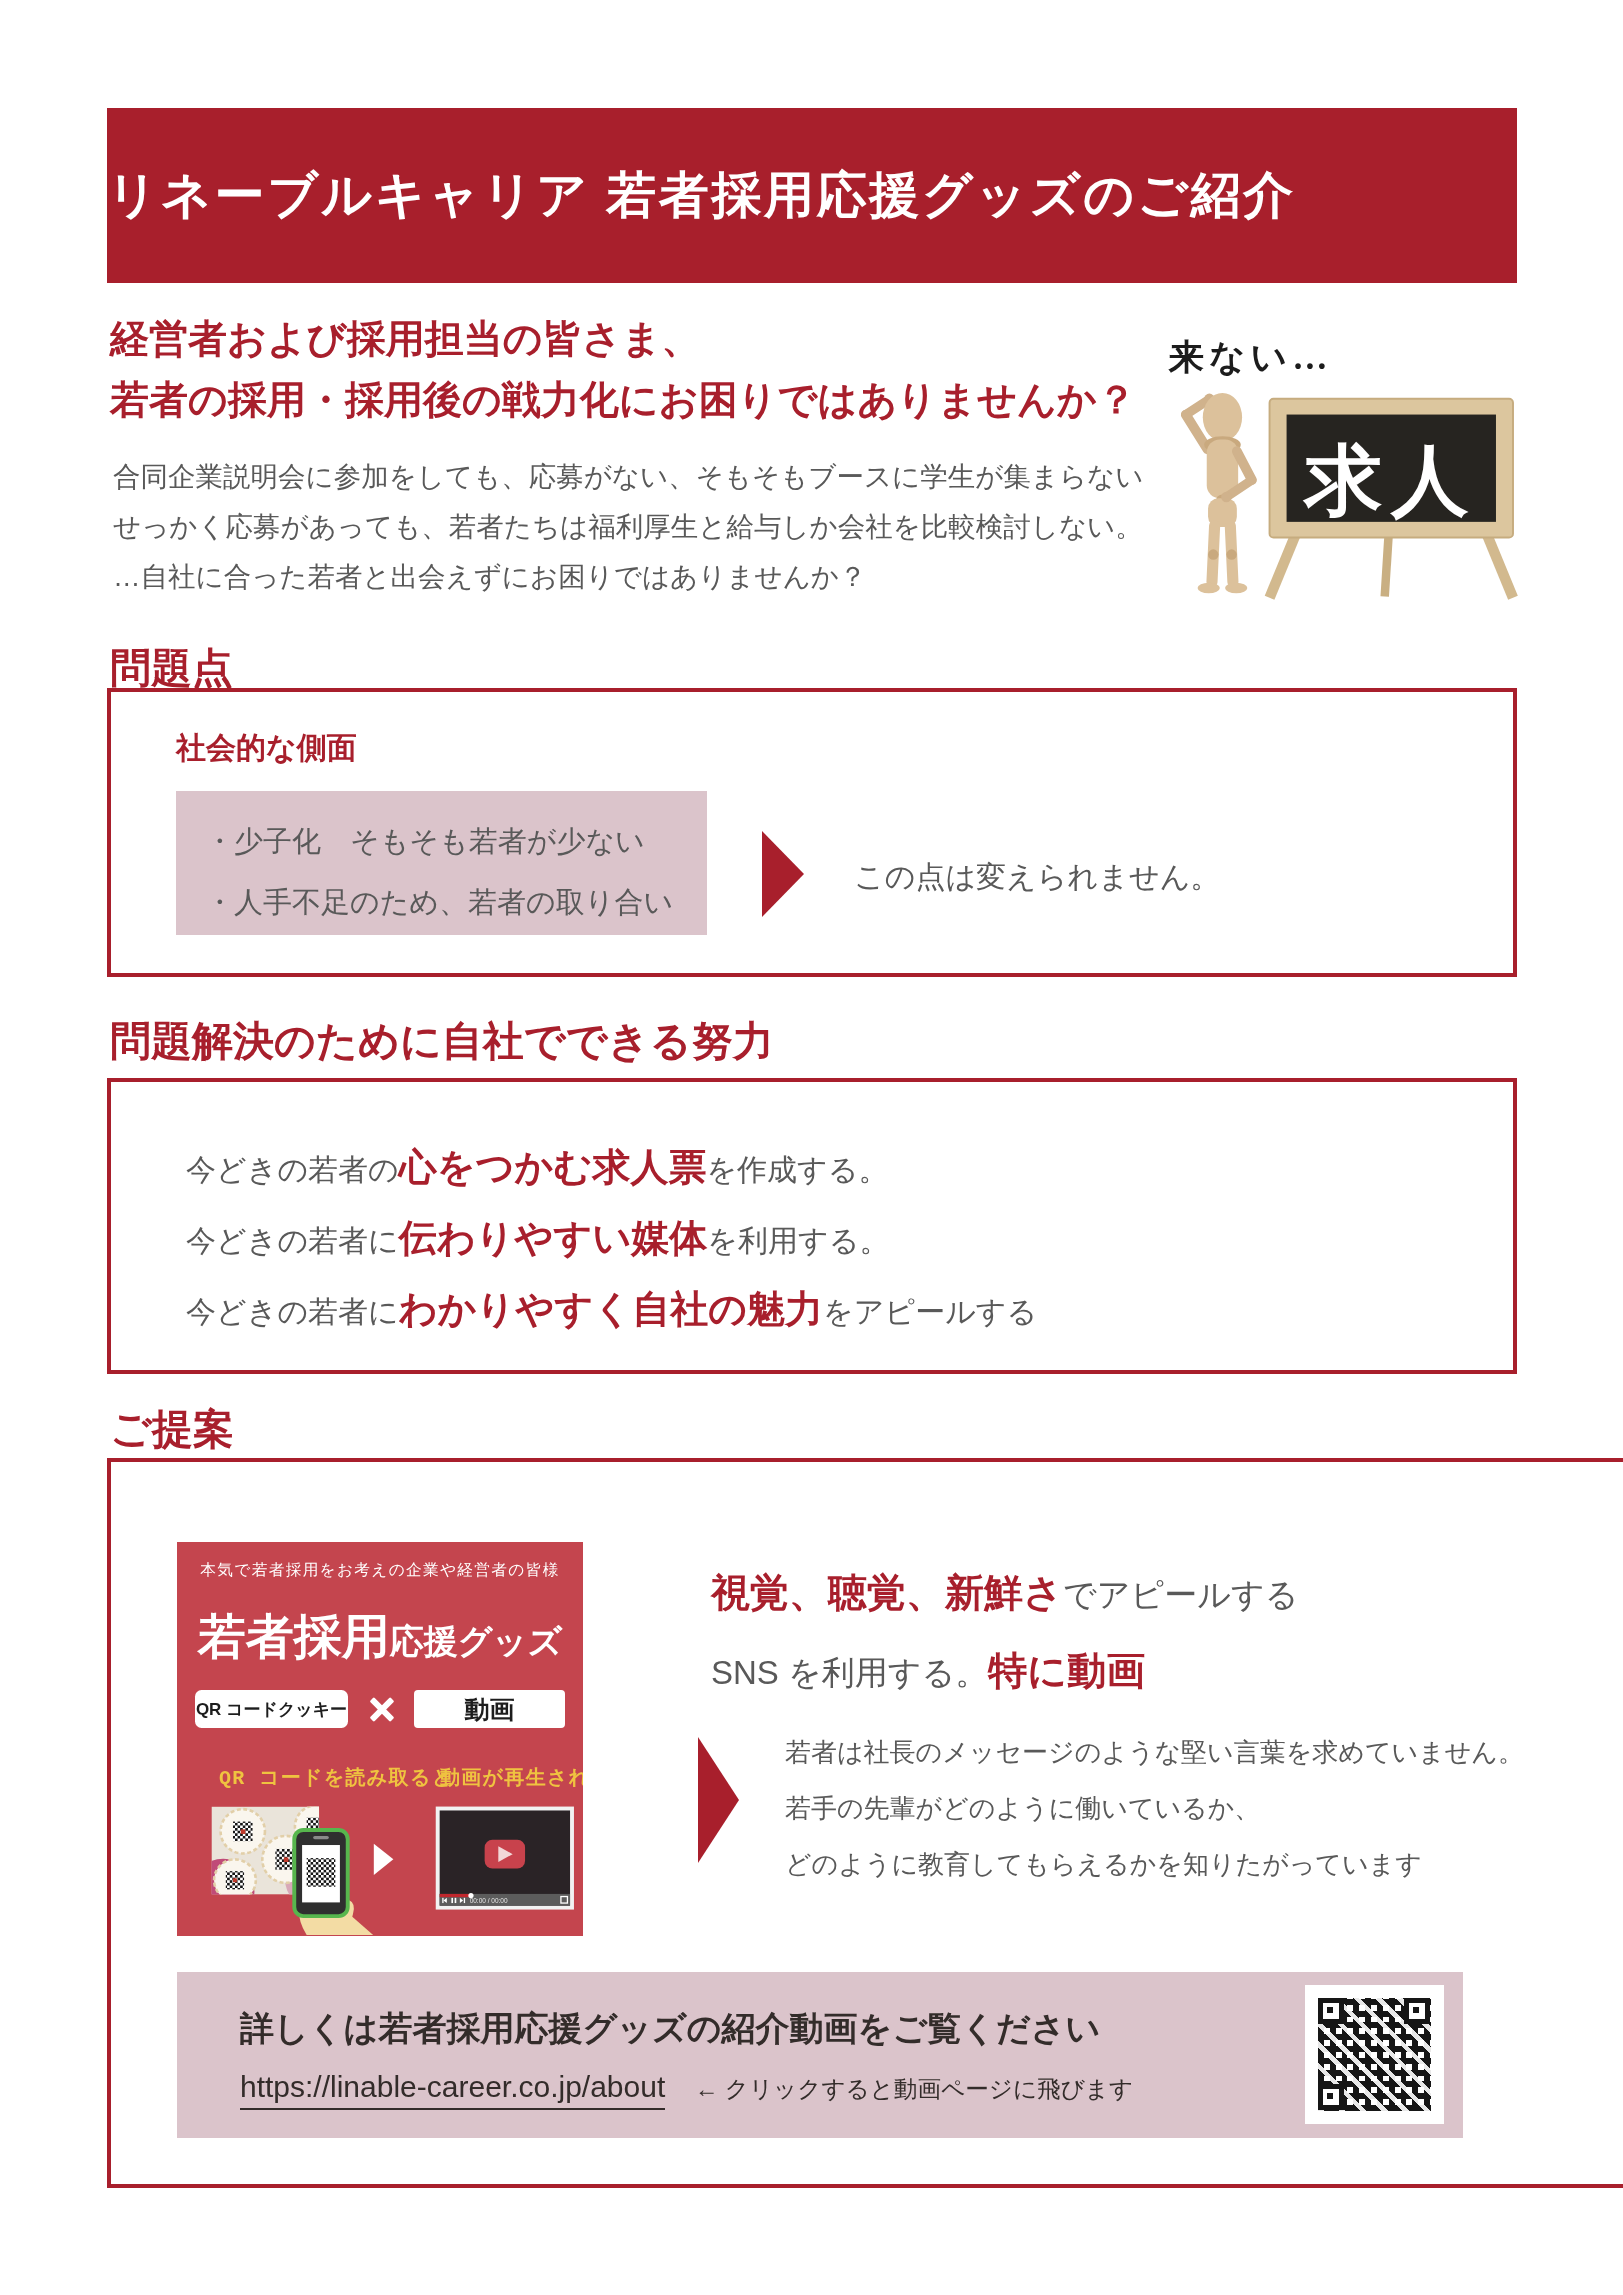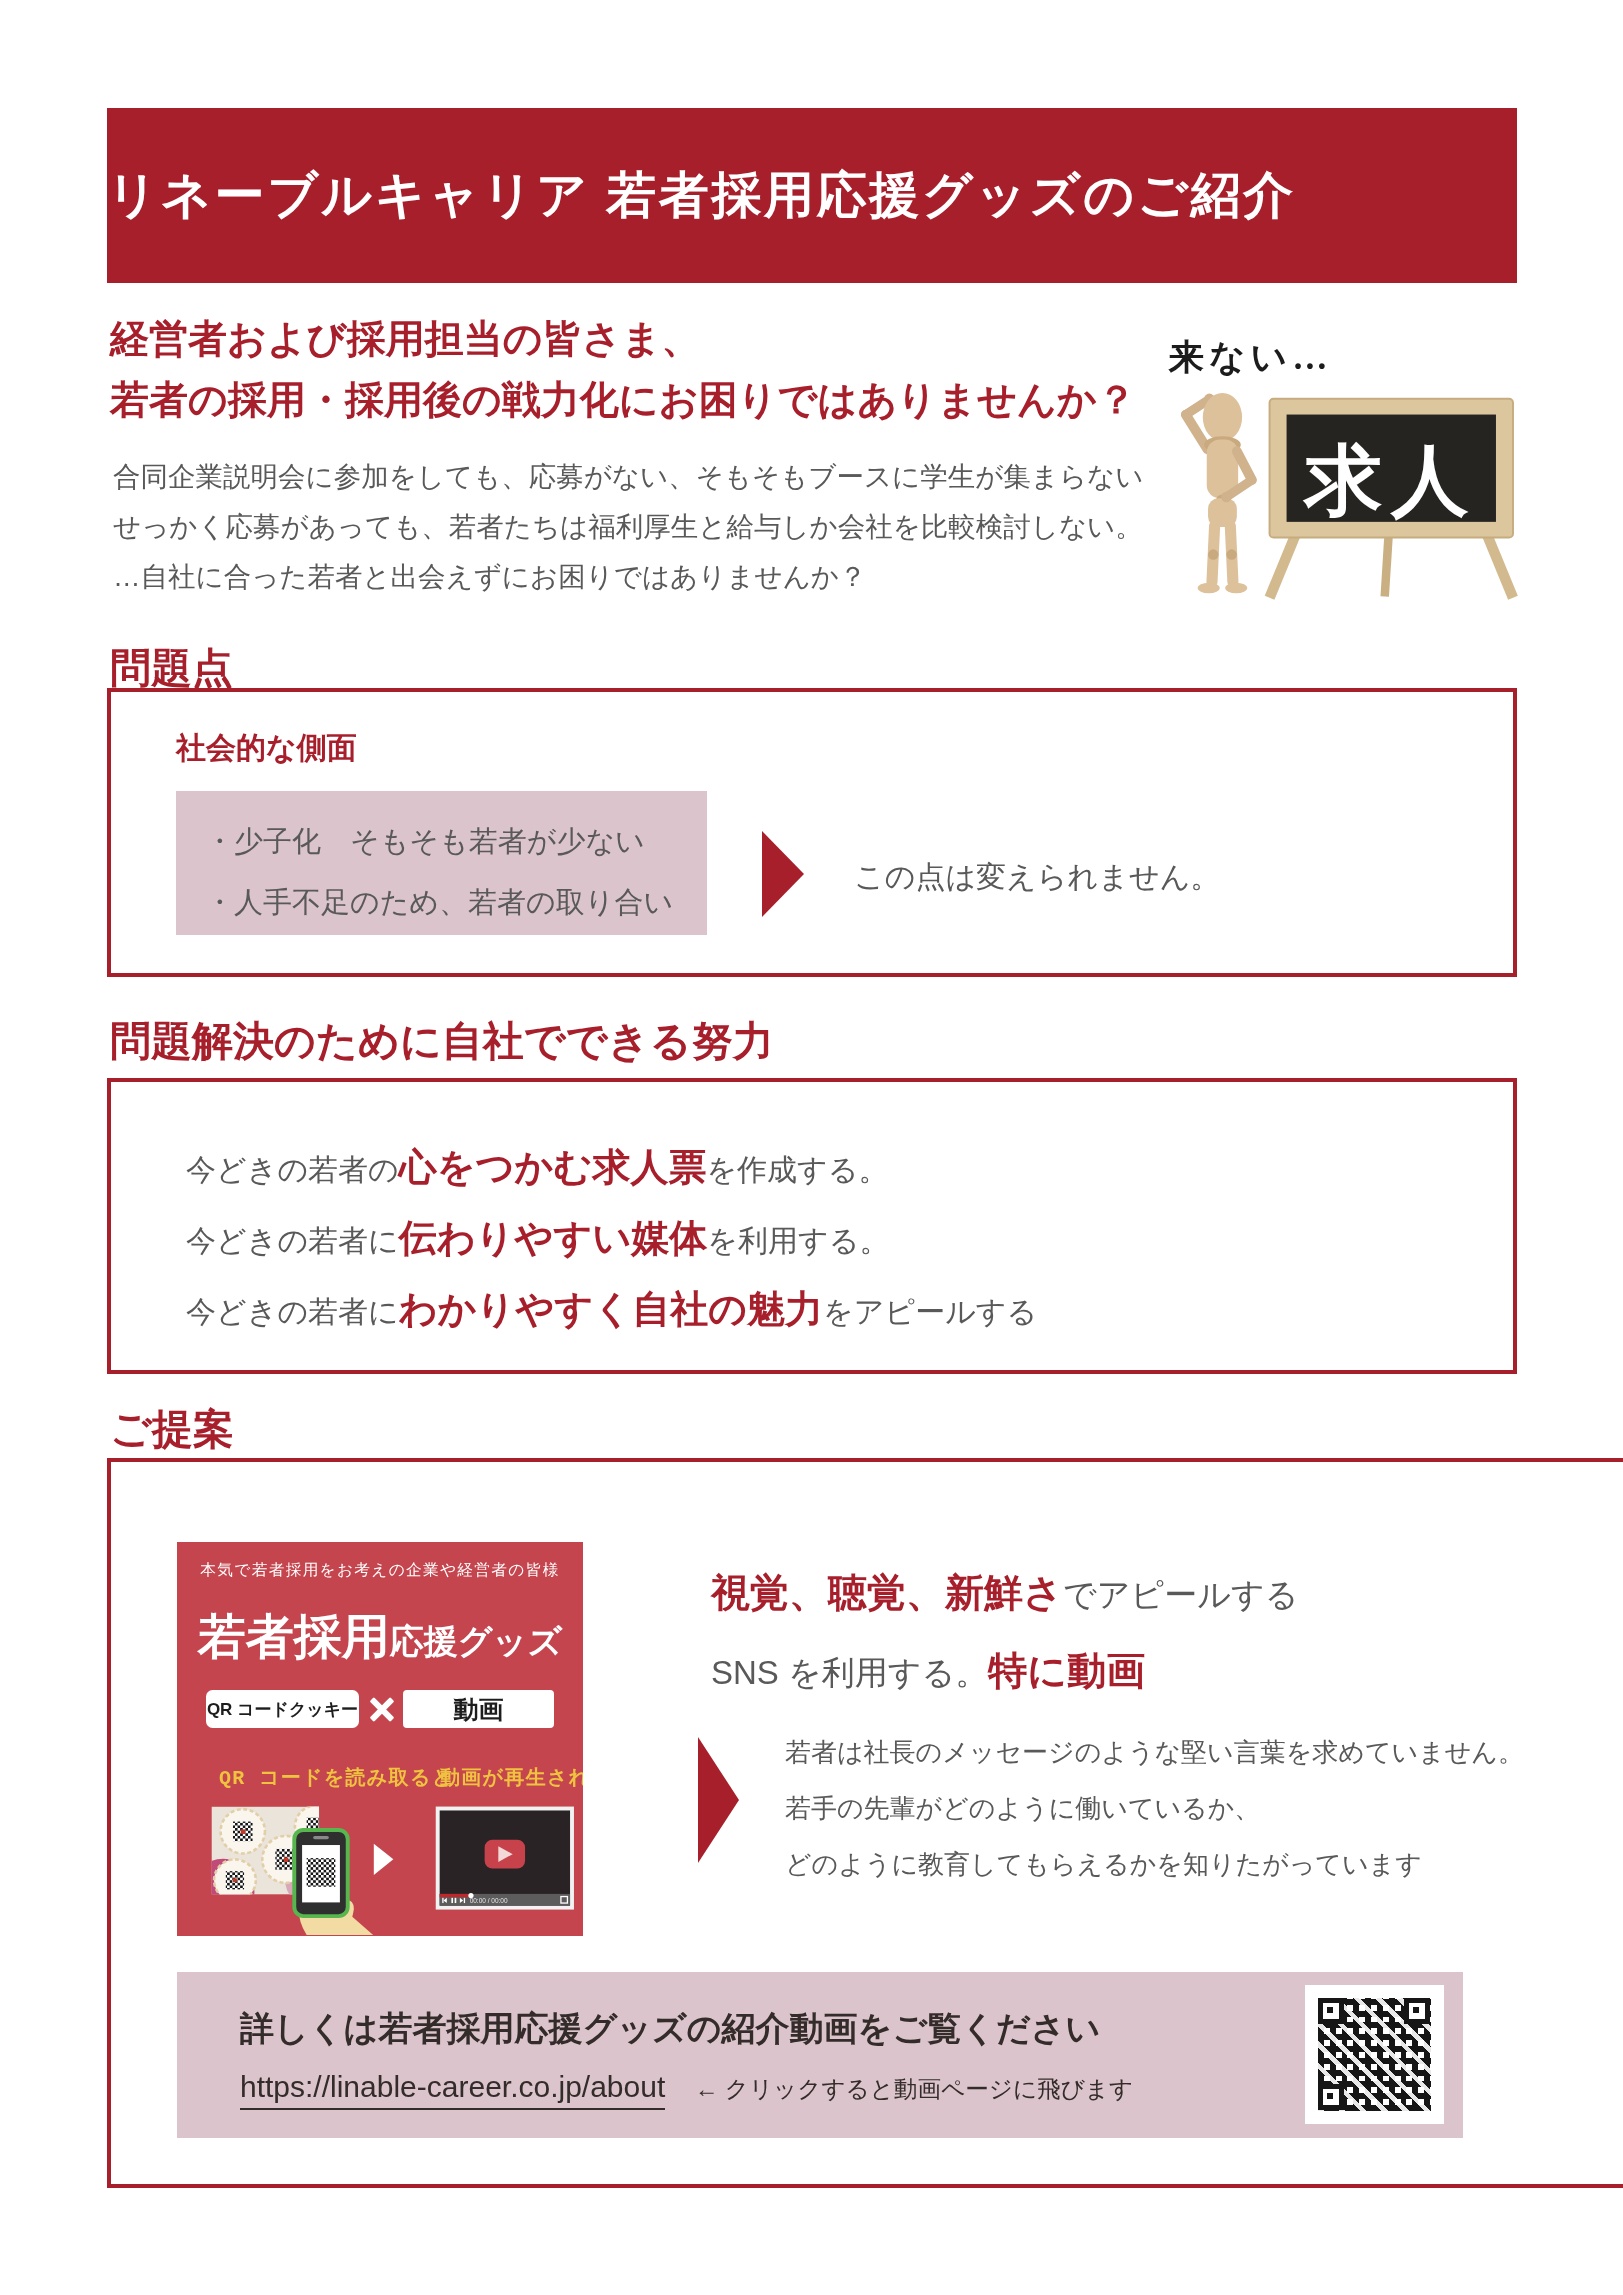--- a/index.html
+++ b/index.html
@@ -41,21 +41,21 @@
   .eline .em{font-size:38px;font-weight:700;color:#A81F2C;}
   #eline0{top:65px;} #eline1{top:136px;} #eline2{top:207px;}
 
   
   #card{left:66px;top:80px;width:406px;height:394px;background:#C4454E;overflow:hidden;}
   .card-top{left:0;top:18.3px;width:100%;text-align:center;font-size:15.7px;color:#ffffff;
             letter-spacing:1.3px;white-space:nowrap;}
   .card-title{left:0;top:63px;width:100%;text-align:center;white-space:nowrap;color:#ffffff;}
   .card-title .main{font-size:48px;font-weight:700;}
   .card-title .subt{font-size:34px;font-weight:700;text-align:center;}
-  .pills{left:0;top:148px;width:100%;display:flex;align-items:center;justify-content:center;gap:9px;}
+  .pills{left:0;top:148px;width:100%;display:flex;align-items:center;justify-content:center;gap:20px;}
   .pill{background:#ffffff;color:#1d1d1d;display:flex;align-items:center;justify-content:center;
         font-weight:700;white-space:nowrap;}
   .pill1{width:153px;height:38px;border-radius:6.5px;font-size:17px;}
   .pill2{width:151px;height:38px;border-radius:3.9px;font-size:25px;}
   .x-icon{position:relative;width:26px;height:26px;}
   .x-icon::before,.x-icon::after{content:"";position:absolute;left:11px;top:-1.3px;width:5.9px;height:29px;
         background:#ffffff;border-radius:1.3px;}
   .x-icon::before{transform:rotate(45deg);} .x-icon::after{transform:rotate(-45deg);}
   .cap{top:222px;font-size:20px;font-weight:700;color:#EFC340;letter-spacing:1.3px;
        text-align:center;white-space:nowrap;font-family:Liberation Mono, monospace;}

